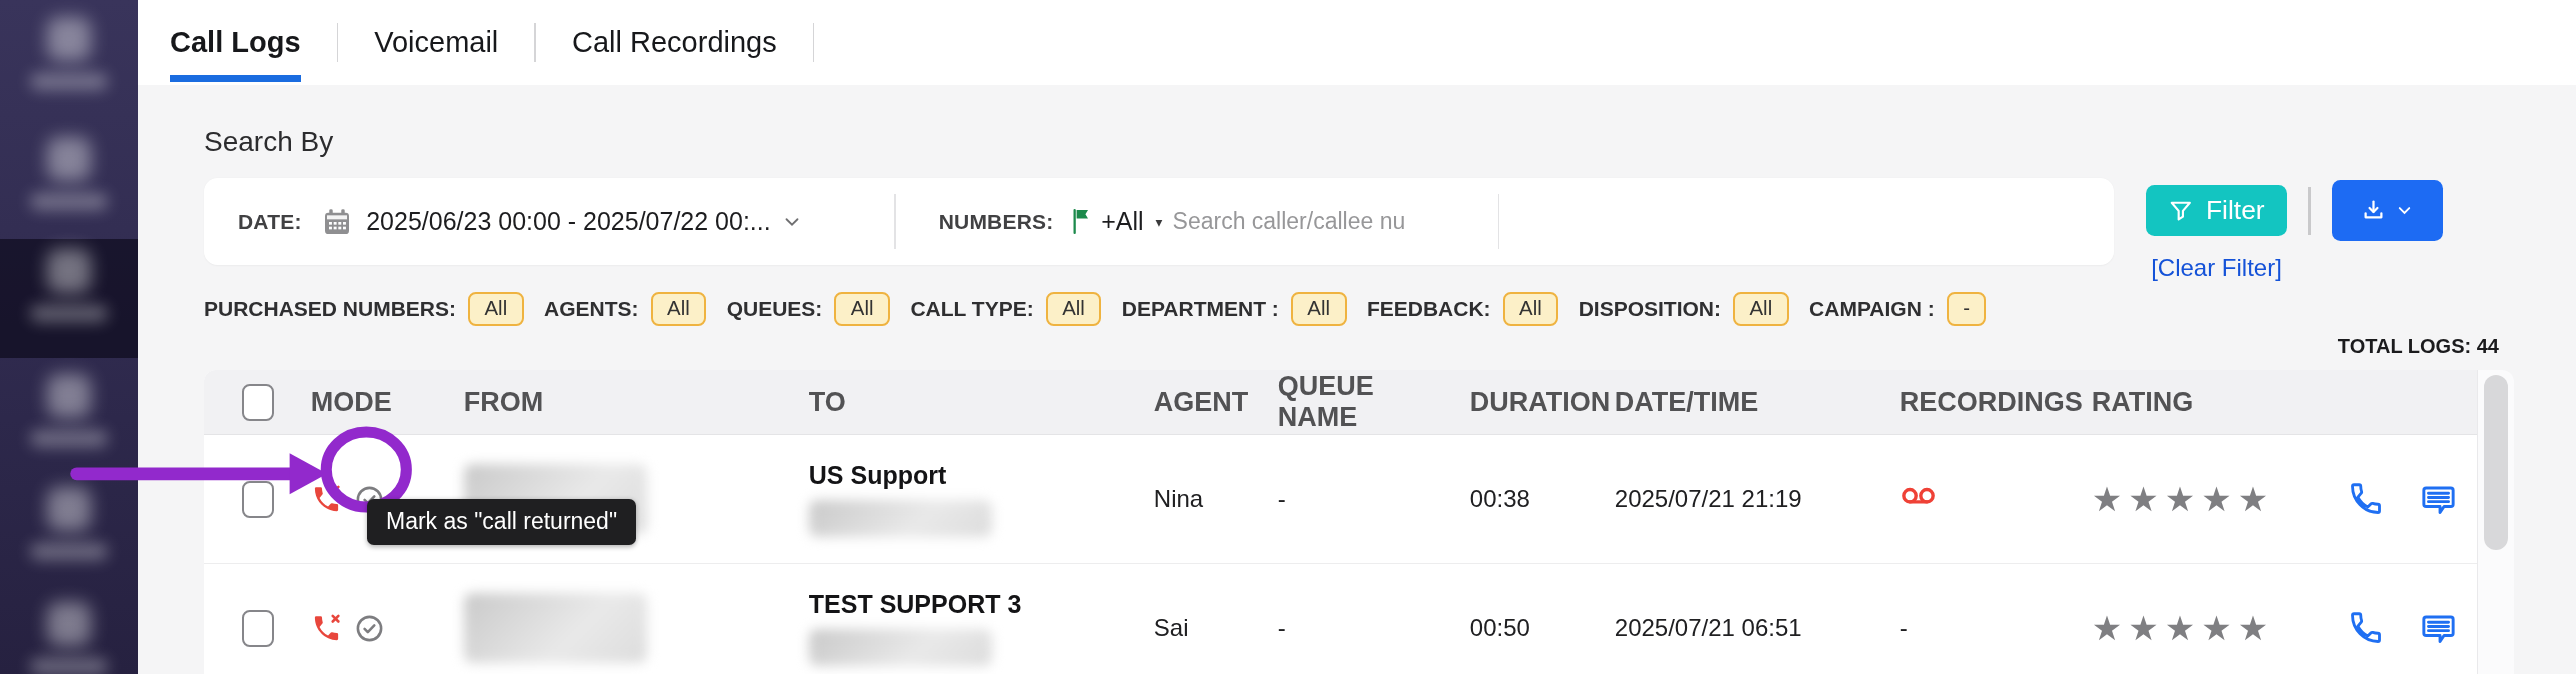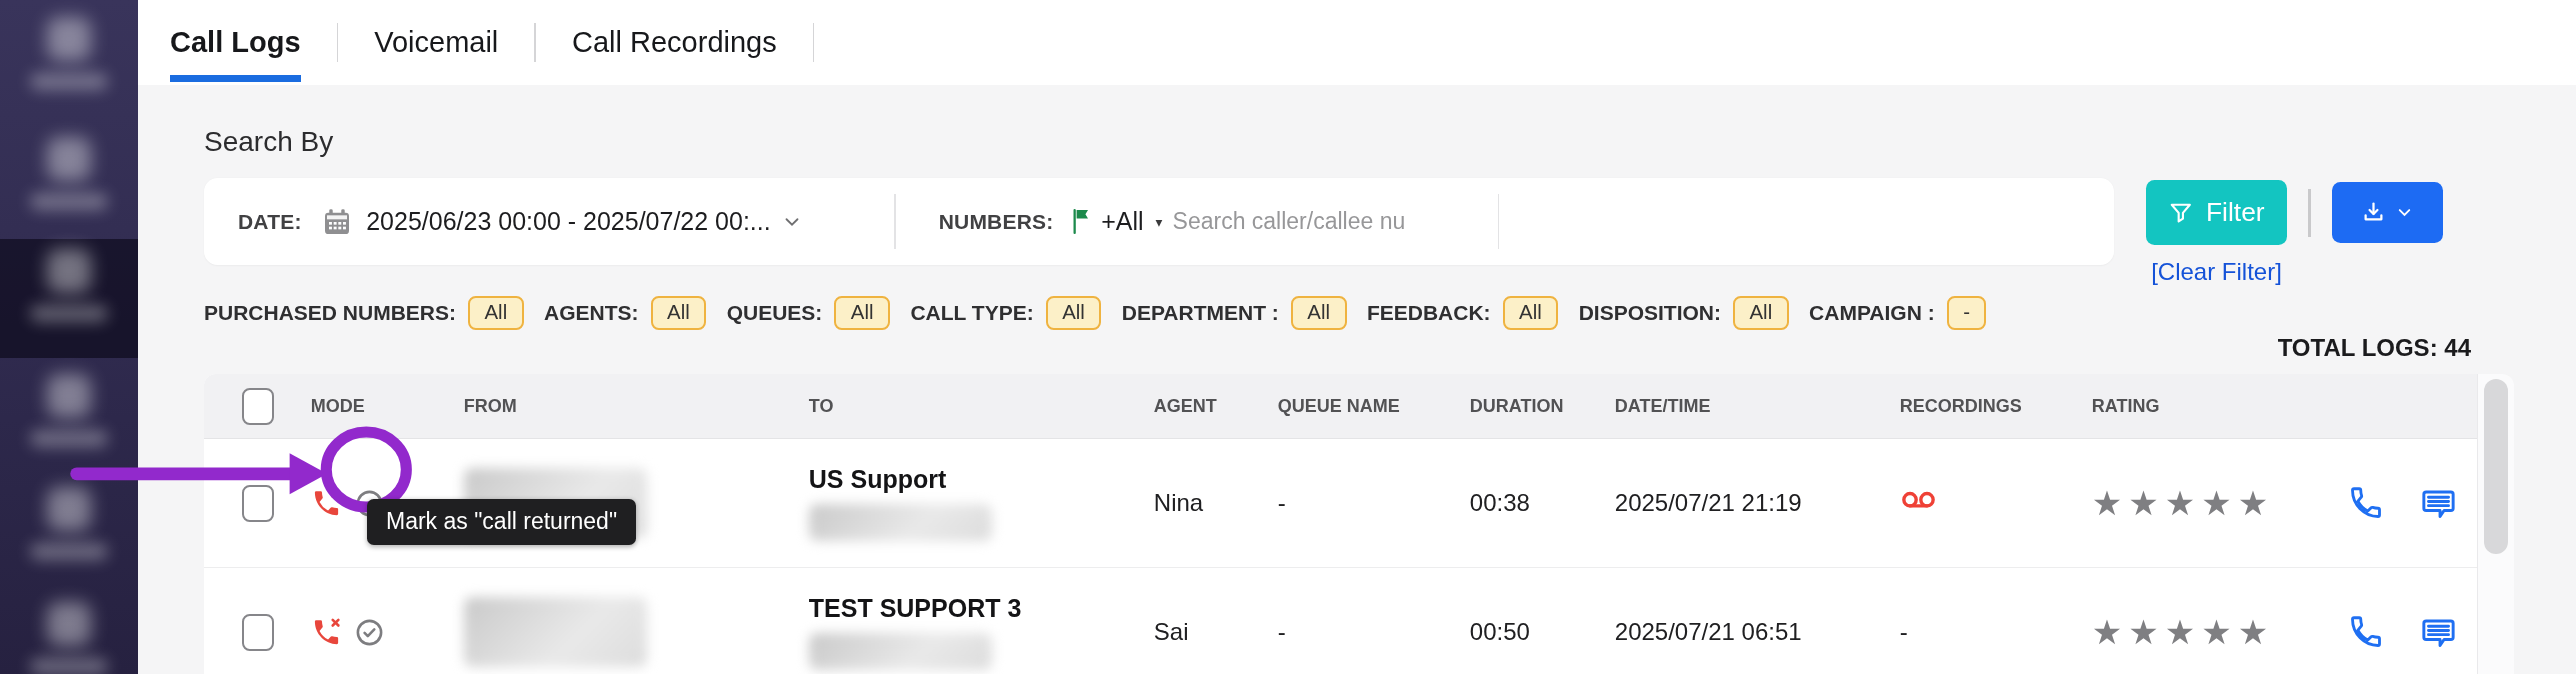--- a/index.html
+++ b/index.html
@@ -47,47 +47,47 @@
   .fld-label { font-size:21px; font-weight:600; color:#414143; letter-spacing:0.2px; white-space:nowrap; }
   .fld-value { font-size:25px; color:#1d1d1f; white-space:nowrap; }
   .fld-placeholder { font-size:23px; color:#979799; white-space:nowrap; }
   .cal-ico { width:32px; height:32px; margin:0 13.6px 0 19px; flex:0 0 32px; }
   .chev { margin-left:10.2px; color:#6f6f71; }
   .flag-ico { width:25.6px; height:29px; margin:0 6.8px 0 15.3px; flex:0 0 25.6px; }
   .tri-down { font-size:13.6px; color:#3a3a3c; margin:0 10.2px 0 12px; }
 
   .btns { display:flex; flex-direction:column; margin-left:32px; }
   .btn-row { display:flex; align-items:center; margin-top:1.7px; }
-  .btn-filter { width:141px; height:65px; border-radius:8.5px; background:#13c5c1;
+  .btn-filter { width:141px; height:51px; border-radius:8.5px; background:#13c5c1;
     color:#fff; font-size:26.4px; font-weight:500; display:flex; align-items:center;
     justify-content:center; gap:12px; cursor:pointer; }
   .btn-sep { width:2.6px; height:48px; background:#c9c9cb; margin:0 21px; }
   .btn-download { width:111px; height:61px; border-radius:8.5px; background:#1d6bf3;
     display:flex; align-items:center; justify-content:center; gap:8.5px; cursor:pointer; }
   .clear-link { margin-top:12.8px; width:141px; text-align:center; font-size:24px;
     color:#1452d8; cursor:pointer; }
 
   .filters { position:relative; margin-top:10px; height:63px; }
   .chips { display:flex; align-items:center; gap:20.4px; }
   .chip-group { display:flex; align-items:center; gap:12px; }
   .chip-label { font-size:21px; font-weight:600; color:#2f2f31; white-space:nowrap; }
   .chip { min-width:39px; text-align:center; padding:3.4px 14.5px; background:#fcf0c8;
     border:2.6px solid #efb340; border-radius:7.7px; font-size:20.4px; color:#333;
     cursor:pointer; }
-  .total { position:absolute; right:43px; bottom:-3.4px; font-size:24px; font-weight:700;
+  .total { position:absolute; right:15px; bottom:-3.4px; font-size:20px; font-weight:700;
     color:#1b1b1d; }
 
   
   .table-card { position:relative; margin-top:15.3px; width:2310px; height:331px;
     background:#fff; border-radius:12px 12px 0 0; overflow:hidden; }
   .trow { display:grid;
     grid-template-columns:94px 153px 345px 345px 124px 192px 145px 285px 192px 243px auto;
     align-items:center; }
   .thead { height:65px; background:#f1f1f3; border-bottom:1.7px solid #e4e4e6;
-    font-size:18px; font-weight:700; color:#525254; }
+    font-size:27px; font-weight:700; color:#525254; }
   .tbody-row { height:129px; border-bottom:1.7px solid #ededee; font-size:24px; color:#202022; }
   .cell { padding-left:12.8px; }
   .cell-check { padding-left:38px; }
   .checkbox { width:32px; height:37px; border:2.6px solid #86868a; border-radius:7.7px;
     background:#fff; cursor:pointer; }
   .mode-cell { display:flex; align-items:center; gap:12px; }
   .blur-box { background:linear-gradient(135deg,#c9c9c9,#e9e9e9 60%,#dcdcdc);
     filter:blur(6px); border-radius:8.5px; }
   .from-blur { width:183px; height:70px; }
   .to-name { font-size:25px; font-weight:700; color:#141416; }

